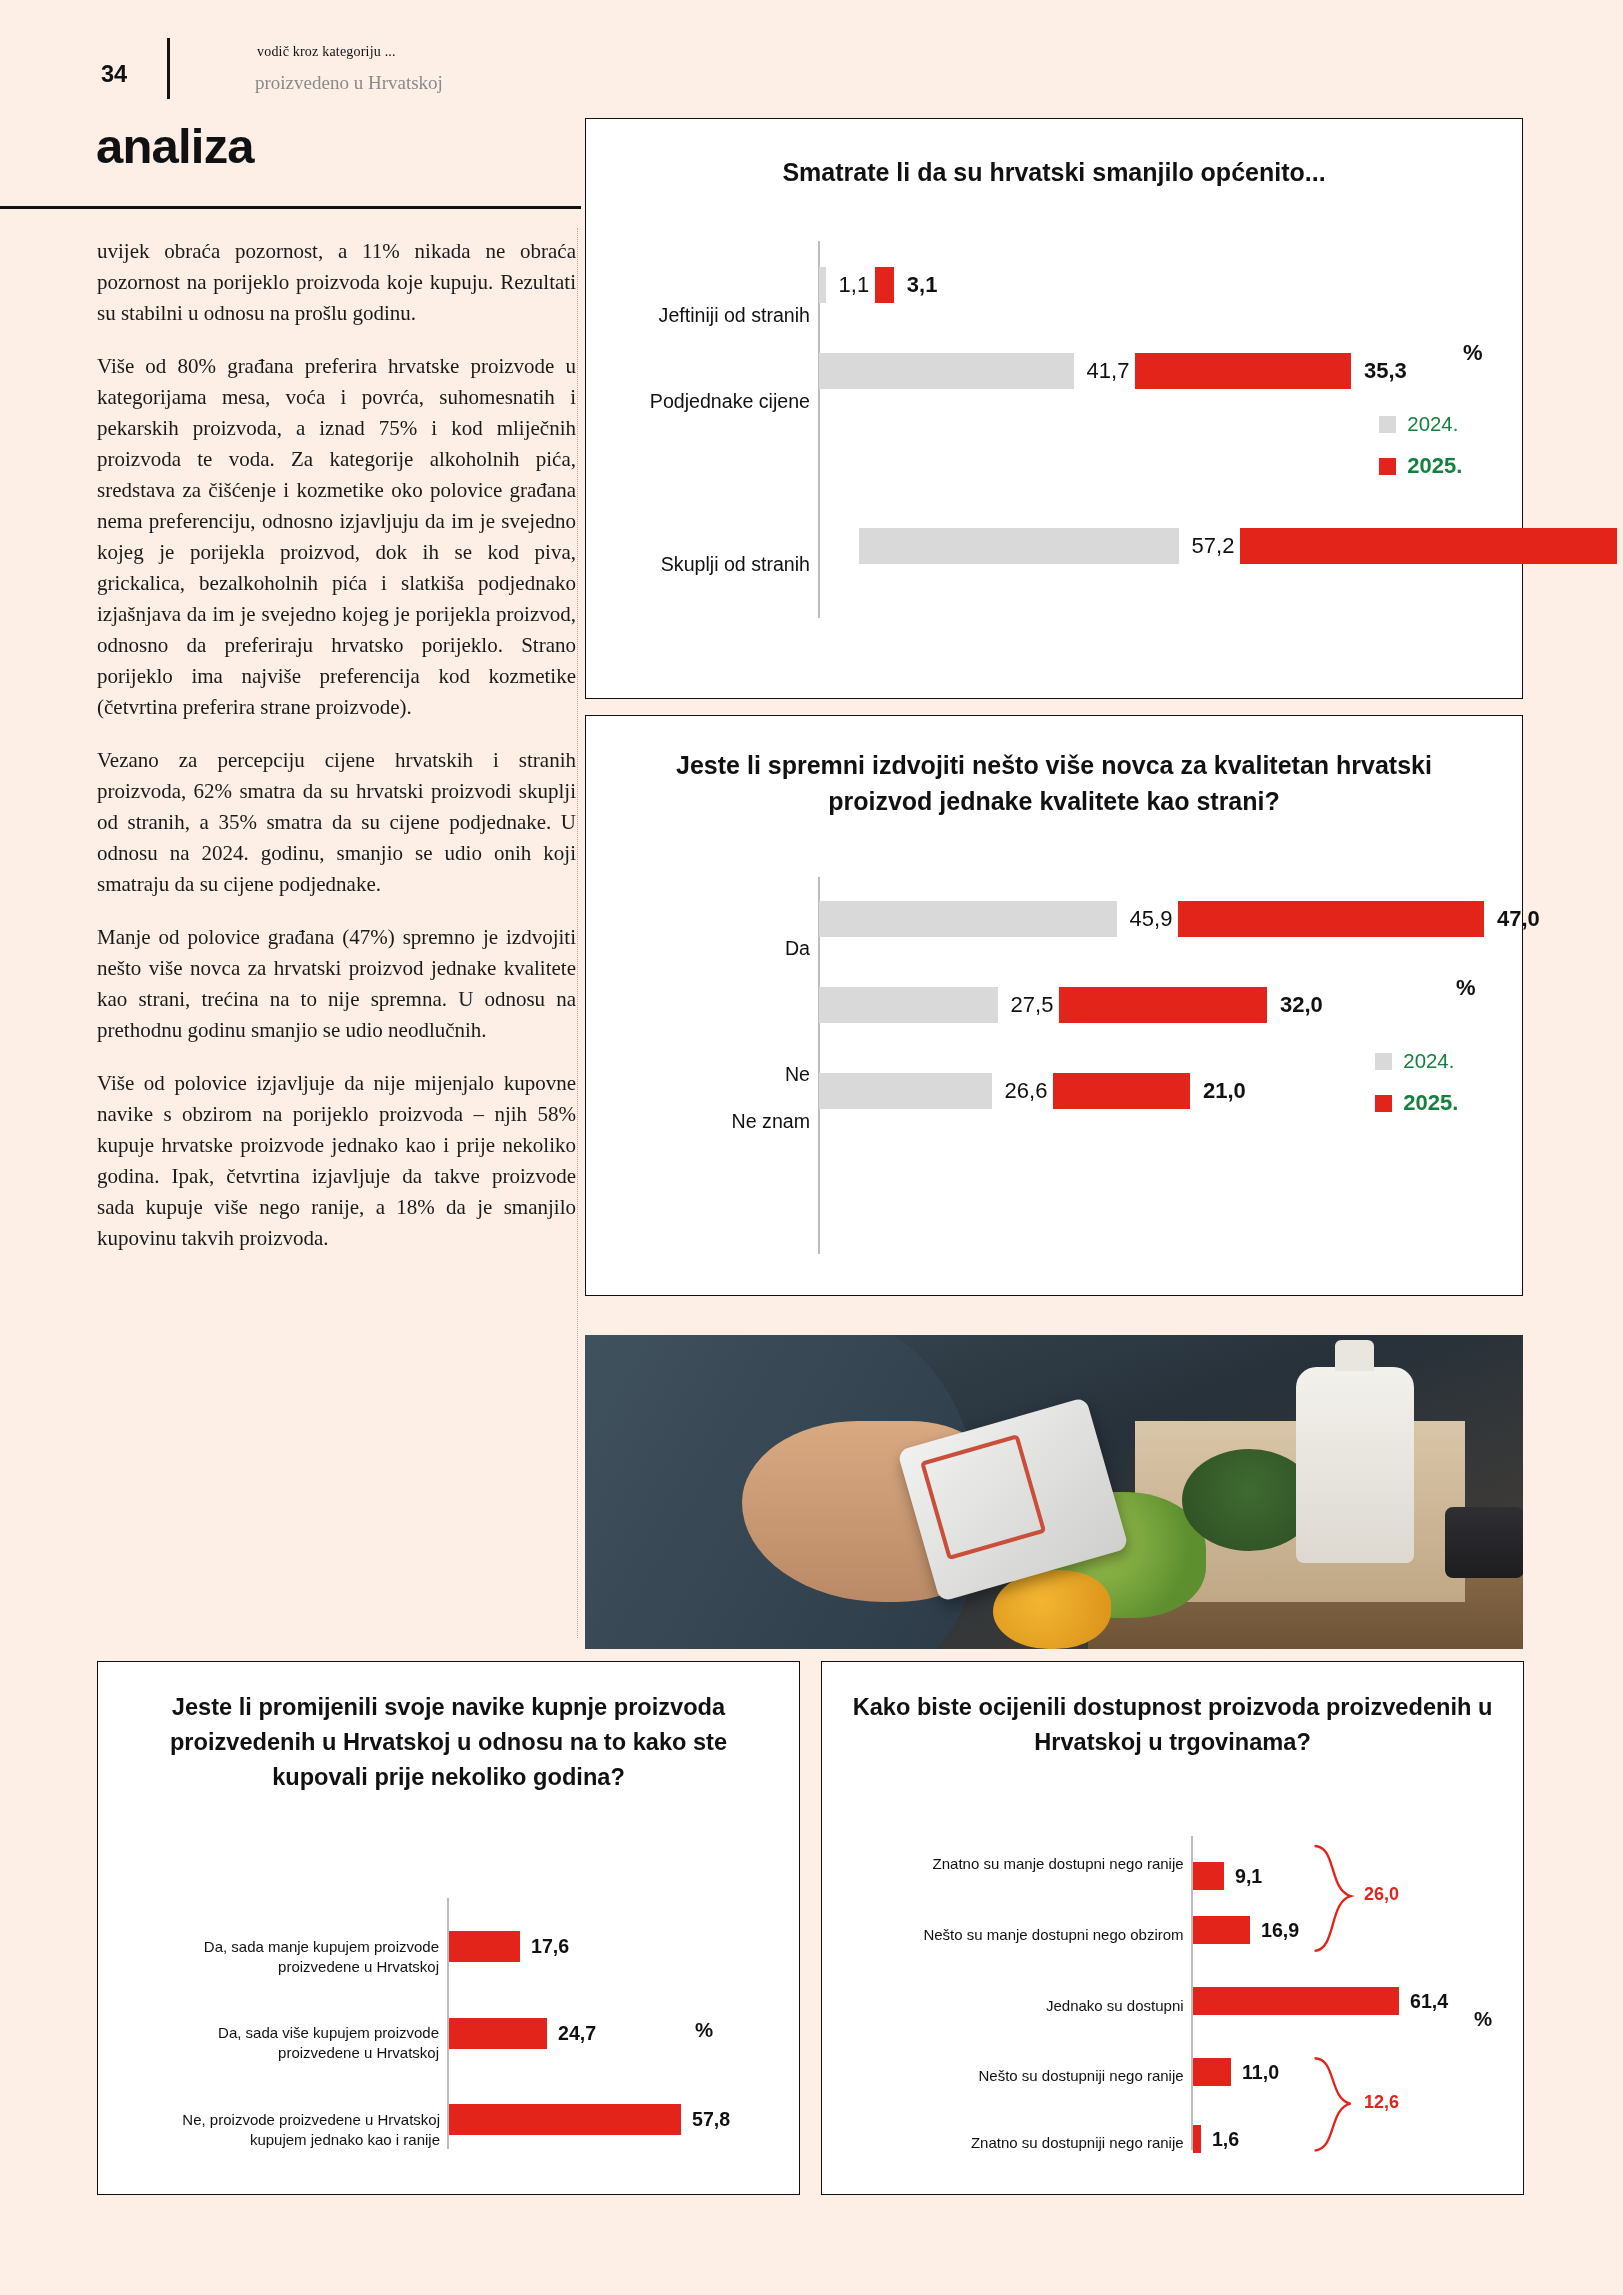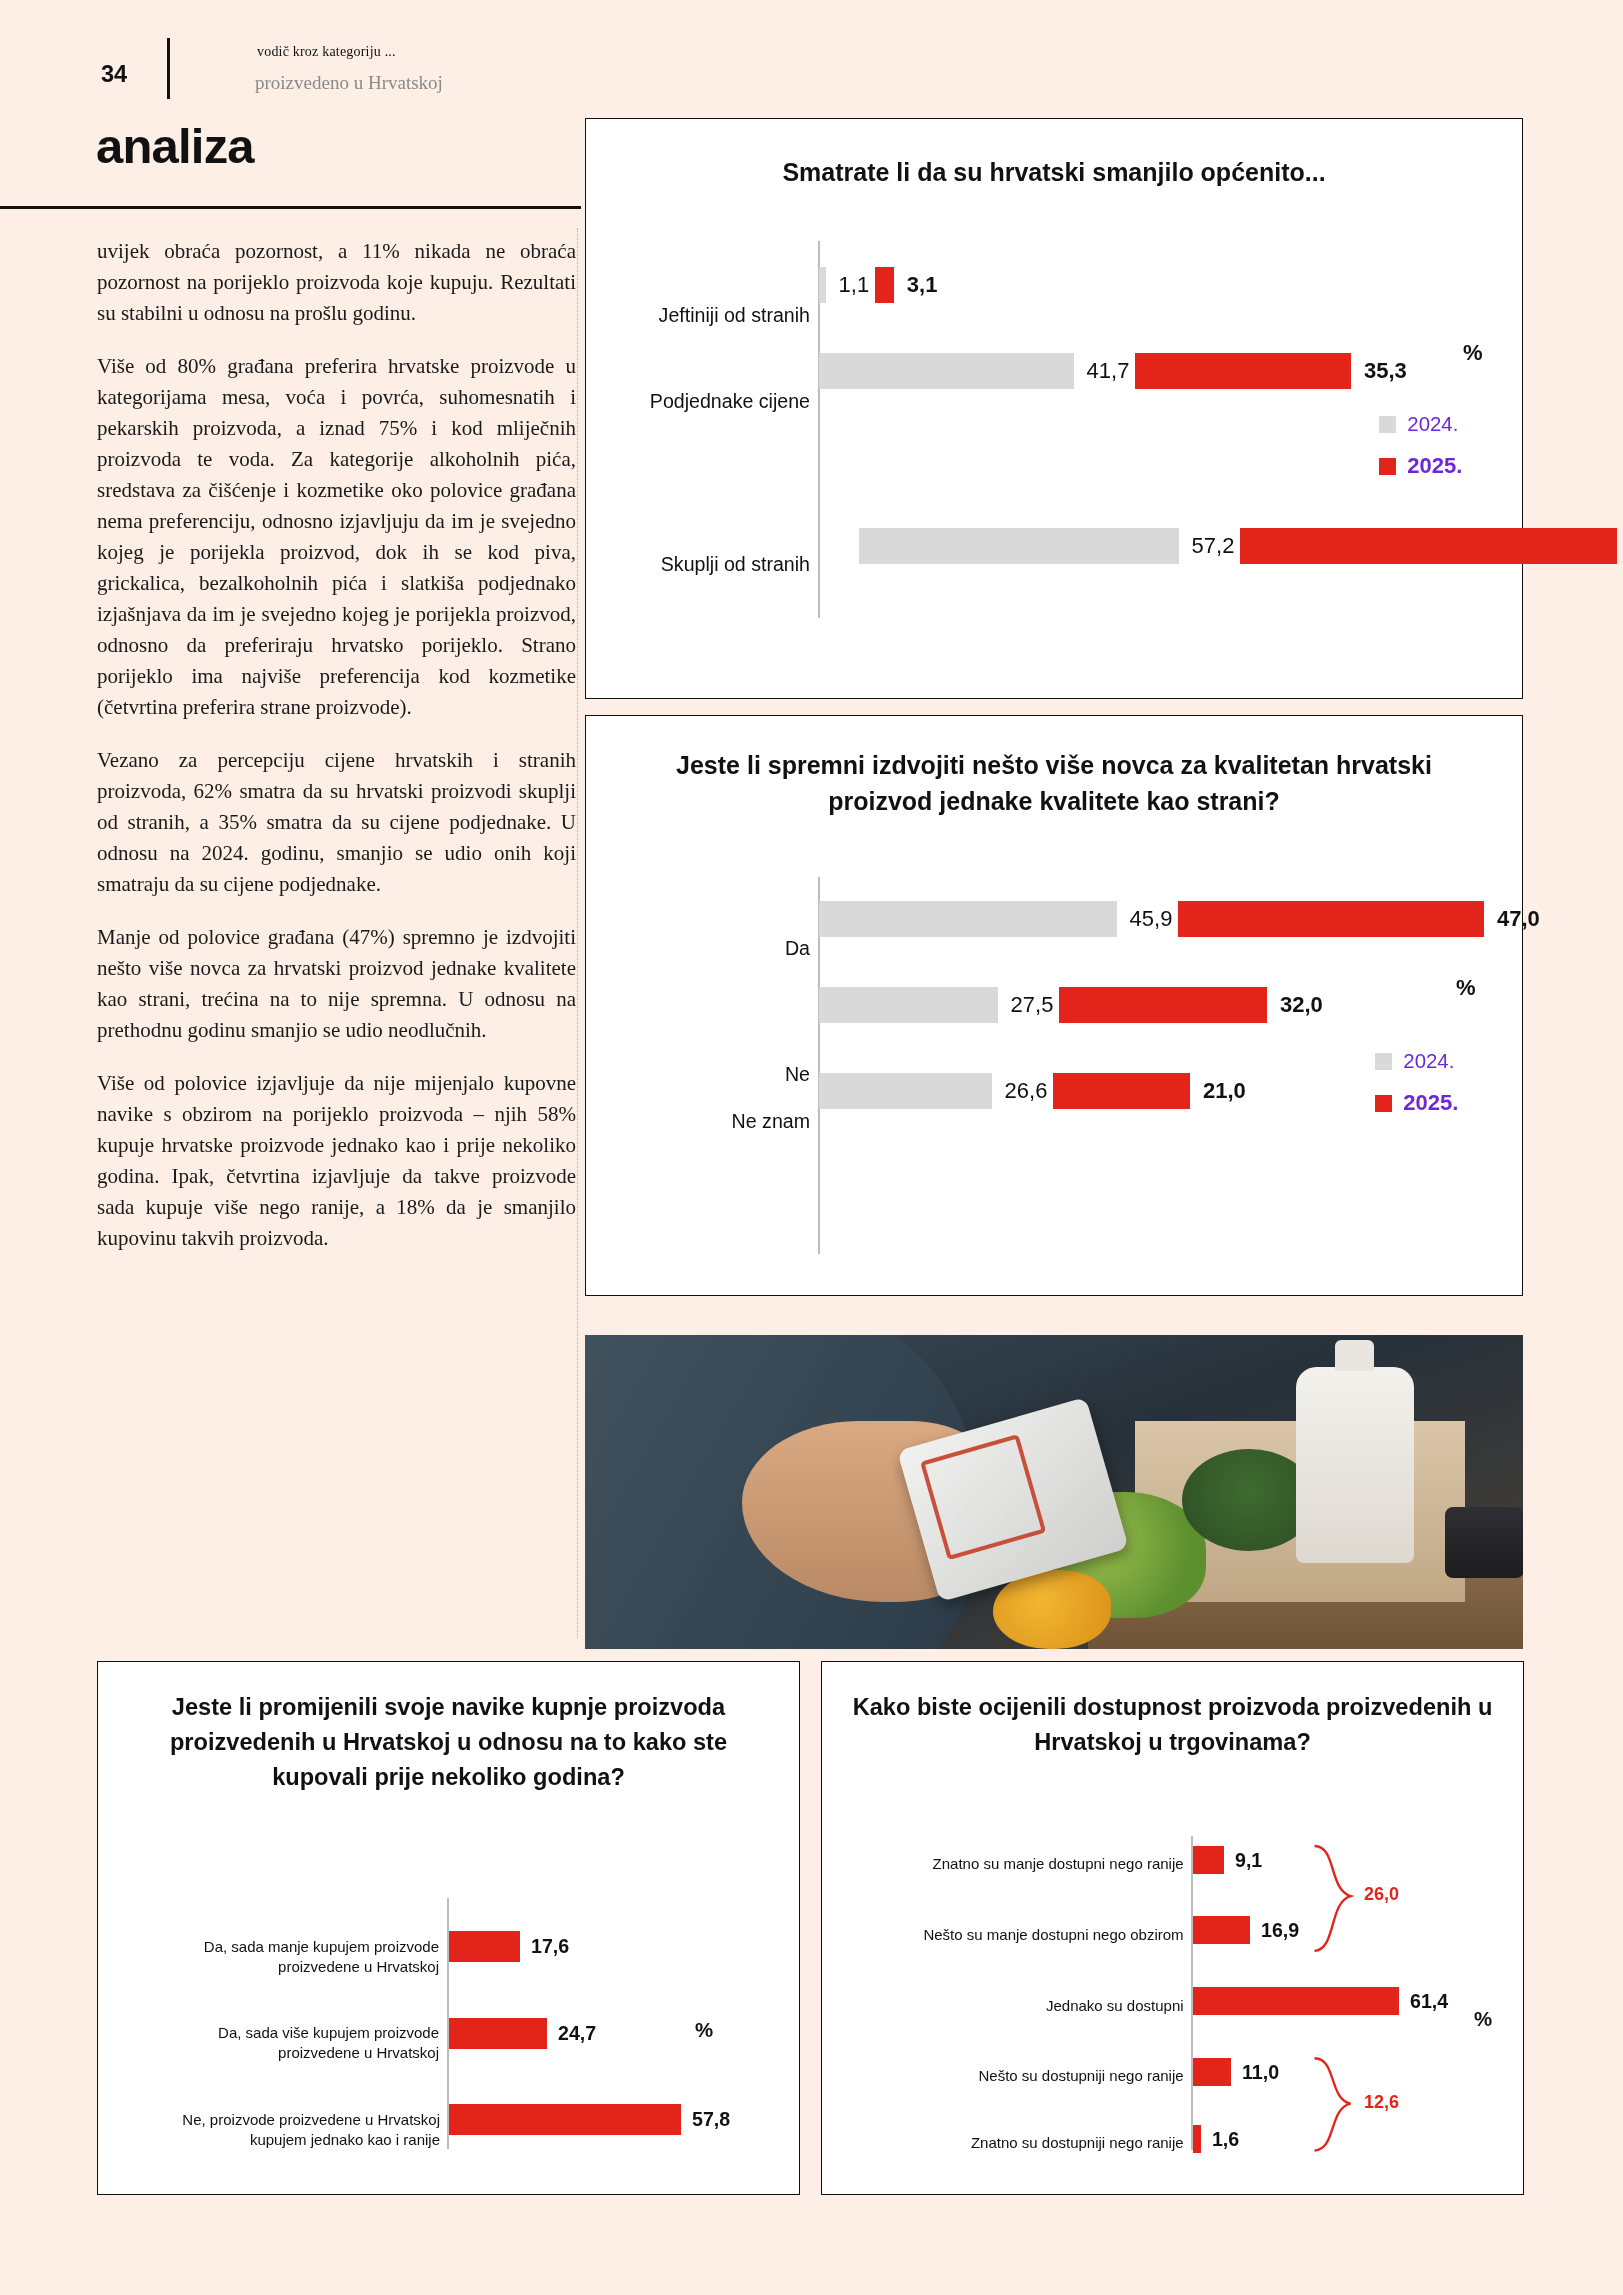--- a/index.html
+++ b/index.html
@@ -108,21 +108,21 @@
   .bar.y2024 { background: #d9d9d9; }
   .bar.y2025 { background: #e2241b; }
   .bar-val {
     margin-left: 12.6px; font-size: 22px; color: #111; white-space: nowrap;
   }
   .bar-val.bold { font-weight: bold; }
   .pct-mark {
     position: absolute; font-size: 22px; font-weight: bold; color: #111;
   }
   .legend {
-    position: absolute; font-size: 20.4px; color: #6d28d9;
+    position: absolute; font-size: 20.4px; color: #15803d;
   }
   .legend-row { display: flex; align-items: center; margin-bottom: 17.3px; }
   .legend-swatch { width: 17.3px; height: 17.3px; margin-right: 11px; }
   .legend-swatch.y2024 { background: #d9d9d9; }
   .legend-swatch.y2025 { background: #e2241b; }
   .legend-lab.bold { font-weight: bold; font-size: 22px; }
 
   
   .schart { position: absolute; left: 0; top: 0; width: 100%; height: 100%; }
   .s-row { position: absolute; display: flex; align-items: center; }
@@ -372,21 +372,21 @@
   </div>
 </div>
 
 <div class="panel" id="panel4">
   <div class="panel-title">Kako biste ocijenili dostupnost proizvoda proizvedenih u Hrvatskoj u trgovinama?</div>
 
   <div class="schart">
     <div class="s-axis" style="left:369px; top:174px; height:314px;"></div>
 
     <div class="s-cat" style="left:19.6px; top:192px; width:342px;">Znatno su manje dostupni nego ranije</div>
-    <div class="s-row" style="left:371px; top:184px;">
+    <div class="s-row" style="left:371px; top:200px;">
       <div class="s-bar" style="width:31px; height:28px;"></div>
       <div class="s-val">9,1</div>
     </div>
 
     <div class="s-cat" style="left:19.6px; top:263px; width:342px;">Nešto su manje dostupni nego obzirom</div>
     <div class="s-row" style="left:371px; top:254px;">
       <div class="s-bar" style="width:57px; height:28px;"></div>
       <div class="s-val">16,9</div>
     </div>
 

